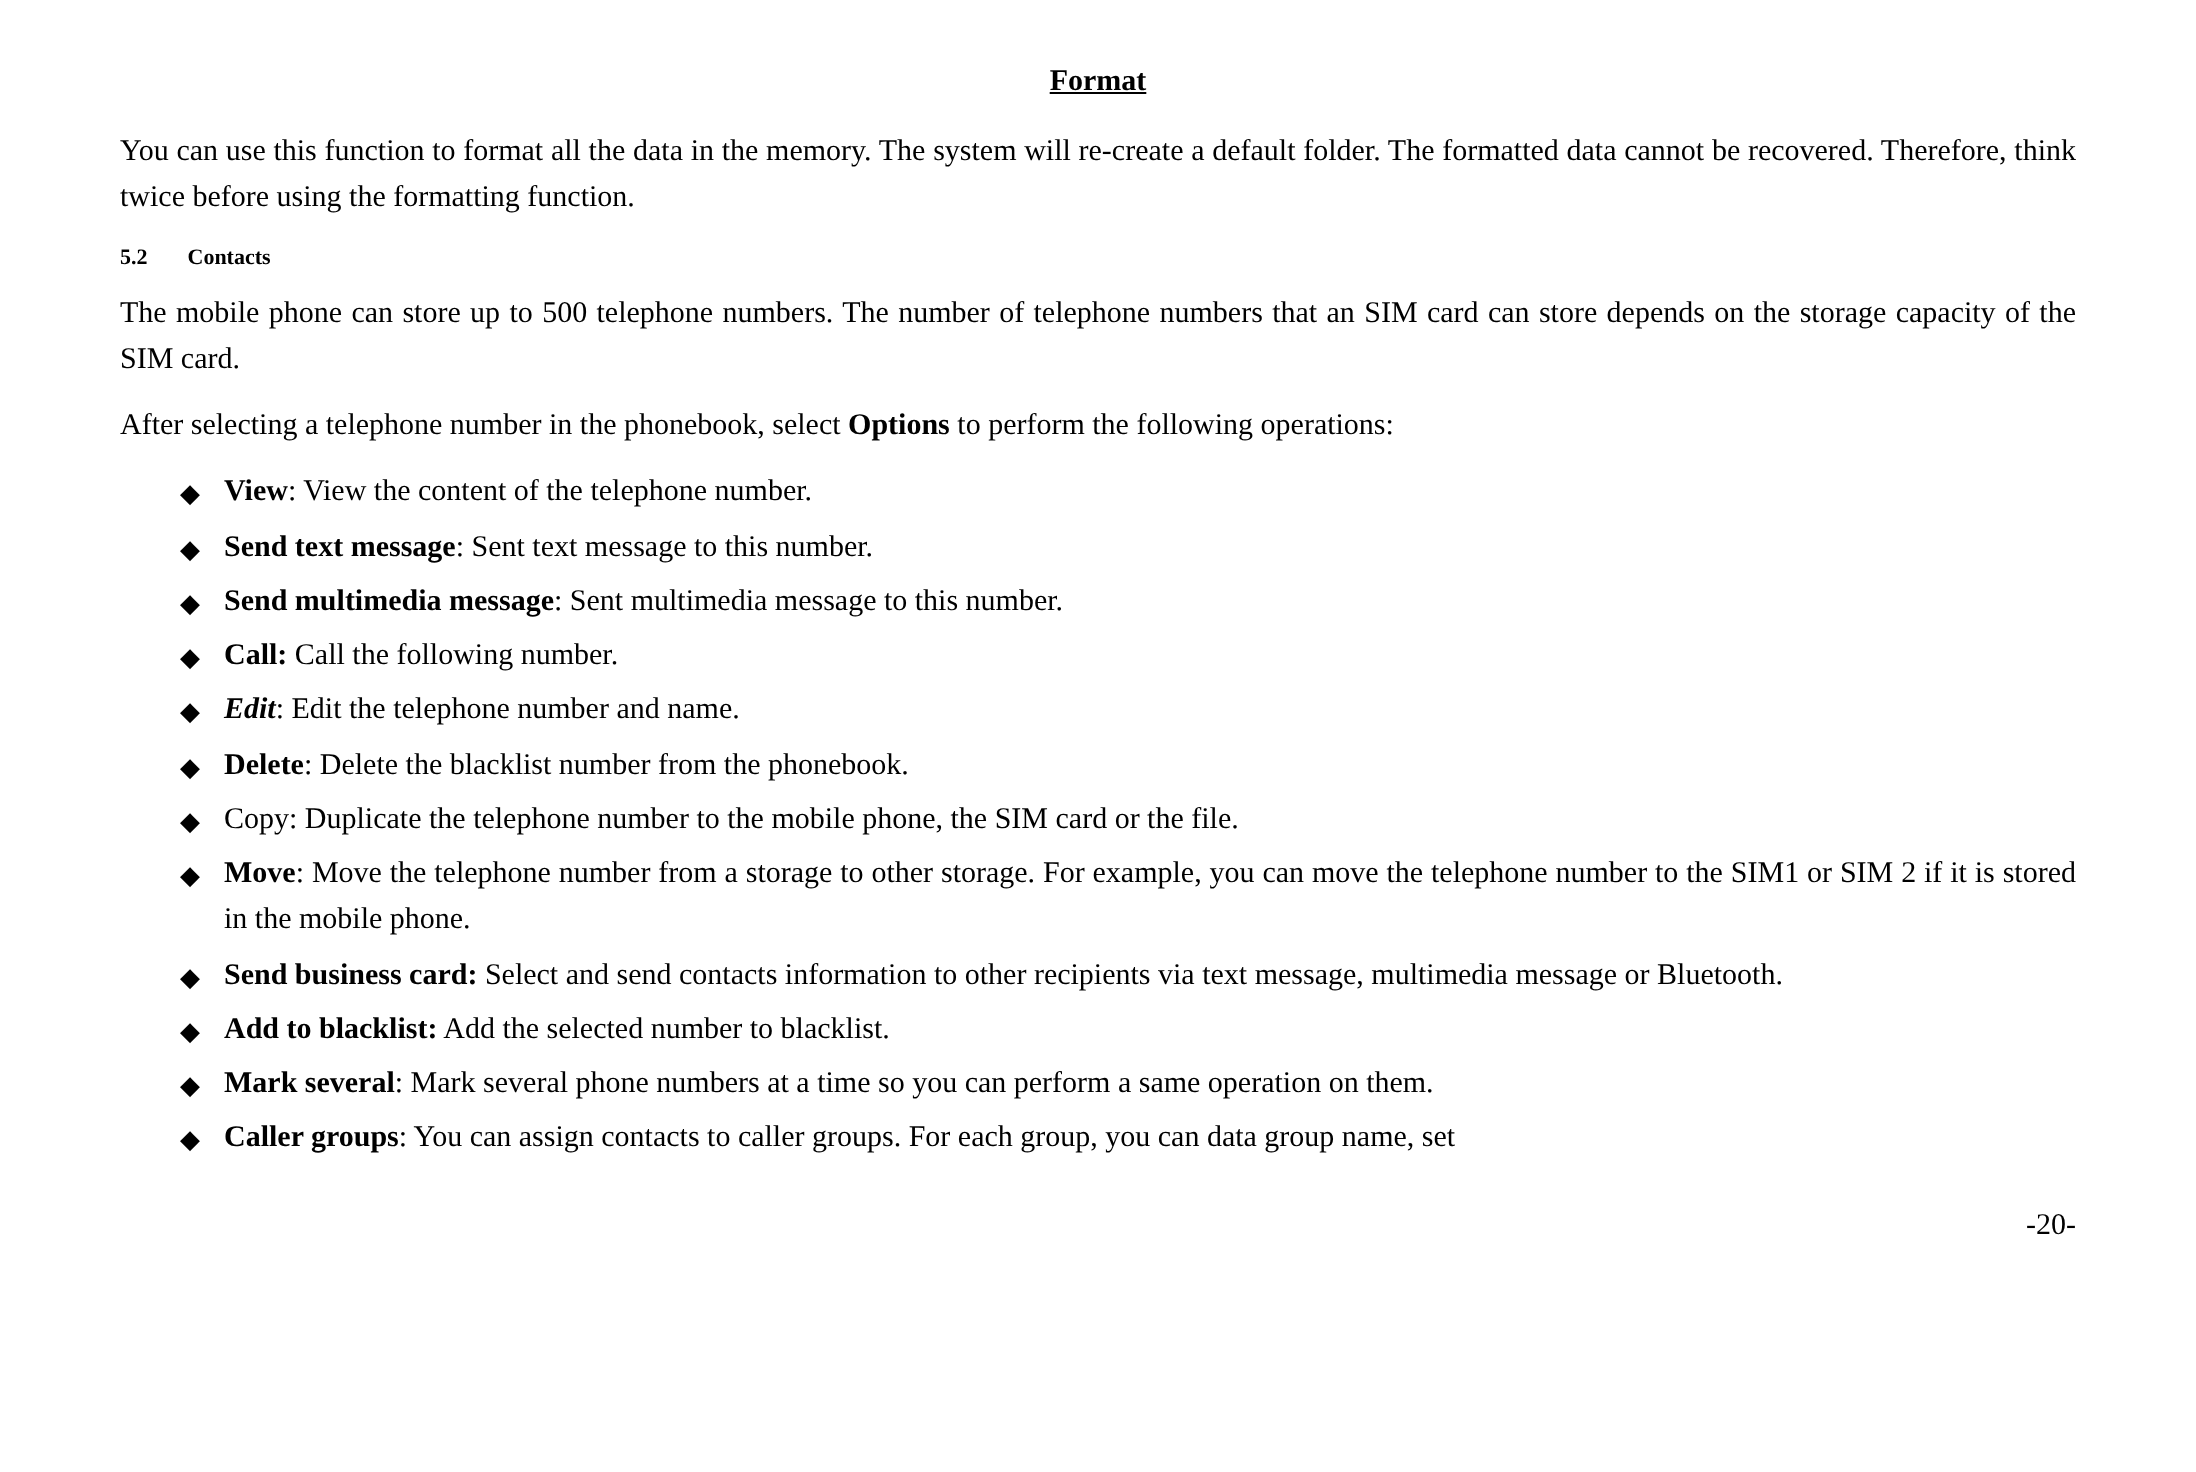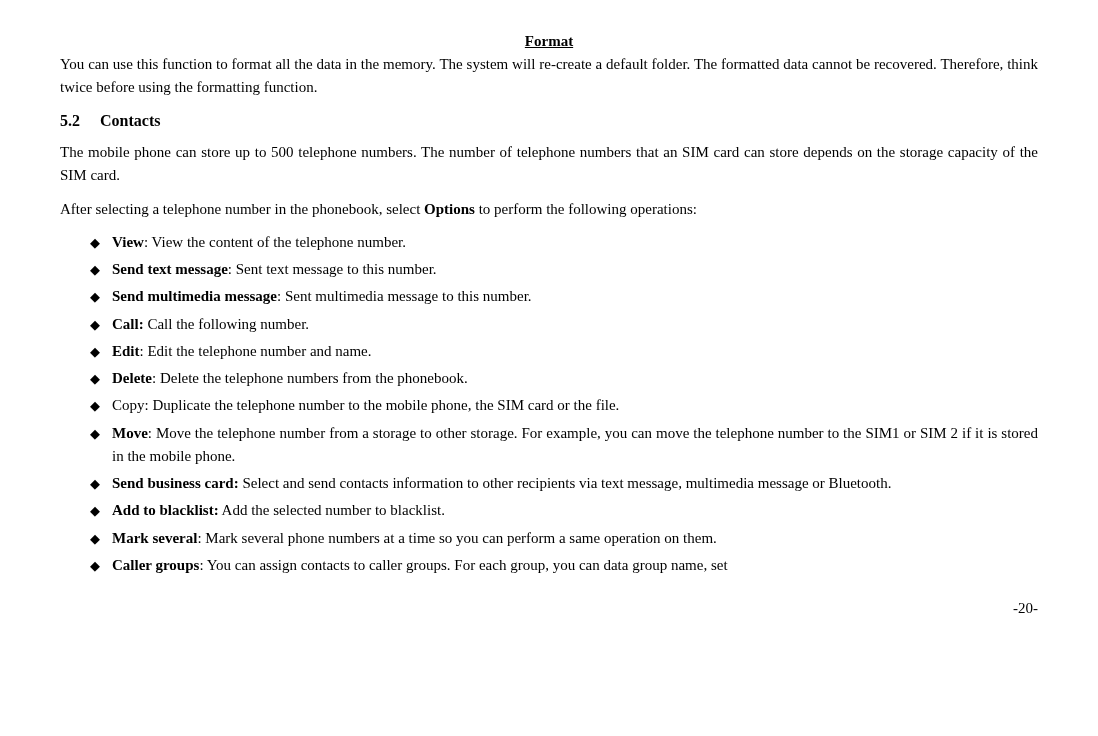--- a/index.html
+++ b/index.html
@@ -14,32 +14,32 @@
       color: #000000;
       width: 1098px;
       min-height: 736px;
       padding: 30px 60px 30px 60px;
       line-height: 1.5;
     }
     .page-title {
       text-align: center;
       font-weight: bold;
       font-size: 15px;
-      margin-bottom: 0;
+      margin-bottom: 12px;
       text-decoration: underline;
     }
     .body-text {
       text-align: justify;
       margin-bottom: 10px;
       font-size: 15px;
       line-height: 1.55;
     }
     .section-heading {
       font-weight: bold;
-      font-size: 16px;
+      font-size: 11px;
       margin-bottom: 8px;
       margin-top: 6px;
     }
     .section-number {
       margin-right: 20px;
     }
     .bullet-list {
       list-style: none;
       padding: 0;
       margin: 0;
@@ -102,25 +102,25 @@
     <li>
       <span class="bullet-diamond">◆</span>
       <span class="bullet-content"><span style="font-weight: bold;">Send multimedia message</span><span>: Sent multimedia message to this number.</span></span>
     </li>
     <li>
       <span class="bullet-diamond">◆</span>
       <span class="bullet-content"><span style="font-weight: bold;">Call:</span><span> Call the following number.</span></span>
     </li>
     <li>
       <span class="bullet-diamond">◆</span>
-      <span class="bullet-content"><span style="font-weight: bold;">Edit</span><span>: Edit the telephone number and name.</span></span>
+      <span class="bullet-content"><span style="font-weight: bold; font-style: italic;">Edit</span><span>: Edit the telephone number and name.</span></span>
     </li>
     <li>
       <span class="bullet-diamond">◆</span>
-      <span class="bullet-content"><span style="font-weight: bold;">Delete</span><span>: Delete the telephone numbers from the phonebook.</span></span>
+      <span class="bullet-content"><span style="font-weight: bold;">Delete</span><span>: Delete the blacklist number from the phonebook.</span></span>
     </li>
     <li>
       <span class="bullet-diamond">◆</span>
       <span class="bullet-content"><span style="font-weight: normal;">Copy</span><span>: Duplicate the telephone number to the mobile phone, the SIM card or the file.</span></span>
     </li>
     <li>
       <span class="bullet-diamond">◆</span>
       <span class="bullet-content"><span style="font-weight: bold;">Move</span><span>:  Move the telephone number from a storage to other storage. For example, you can move the telephone number to the SIM1 or SIM 2 if it is stored in the mobile phone.</span></span>
     </li>
     <li>

